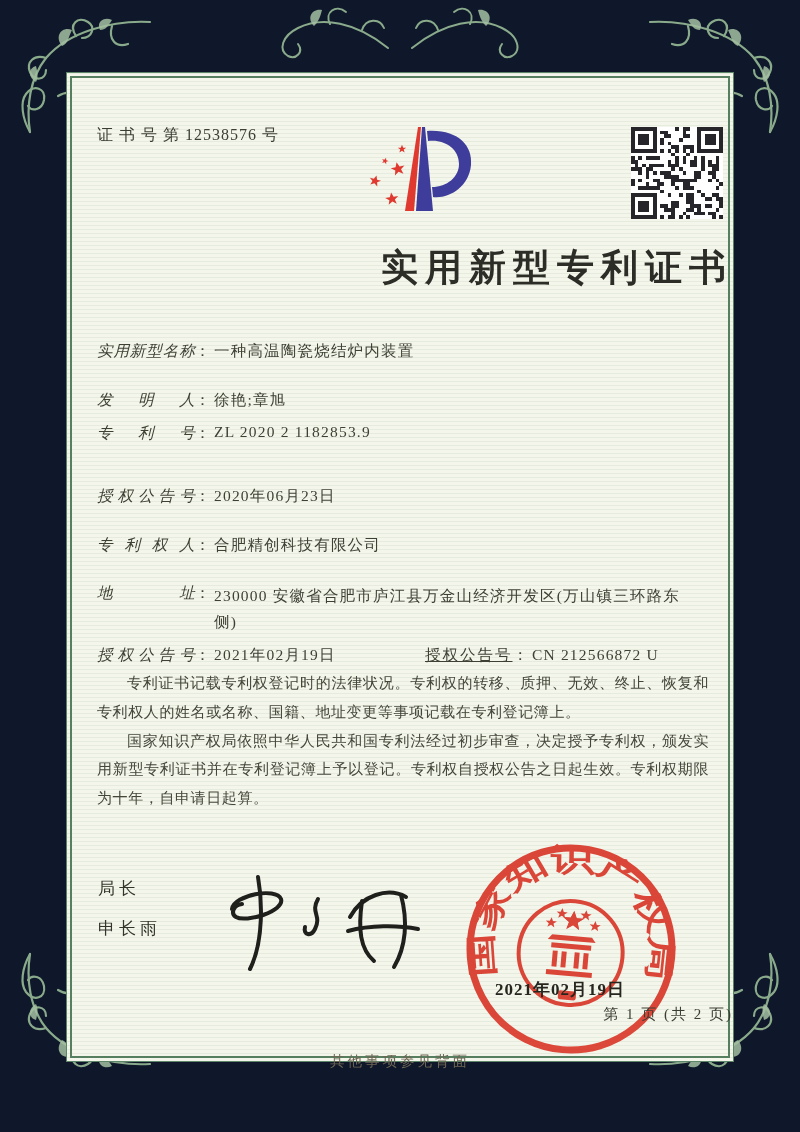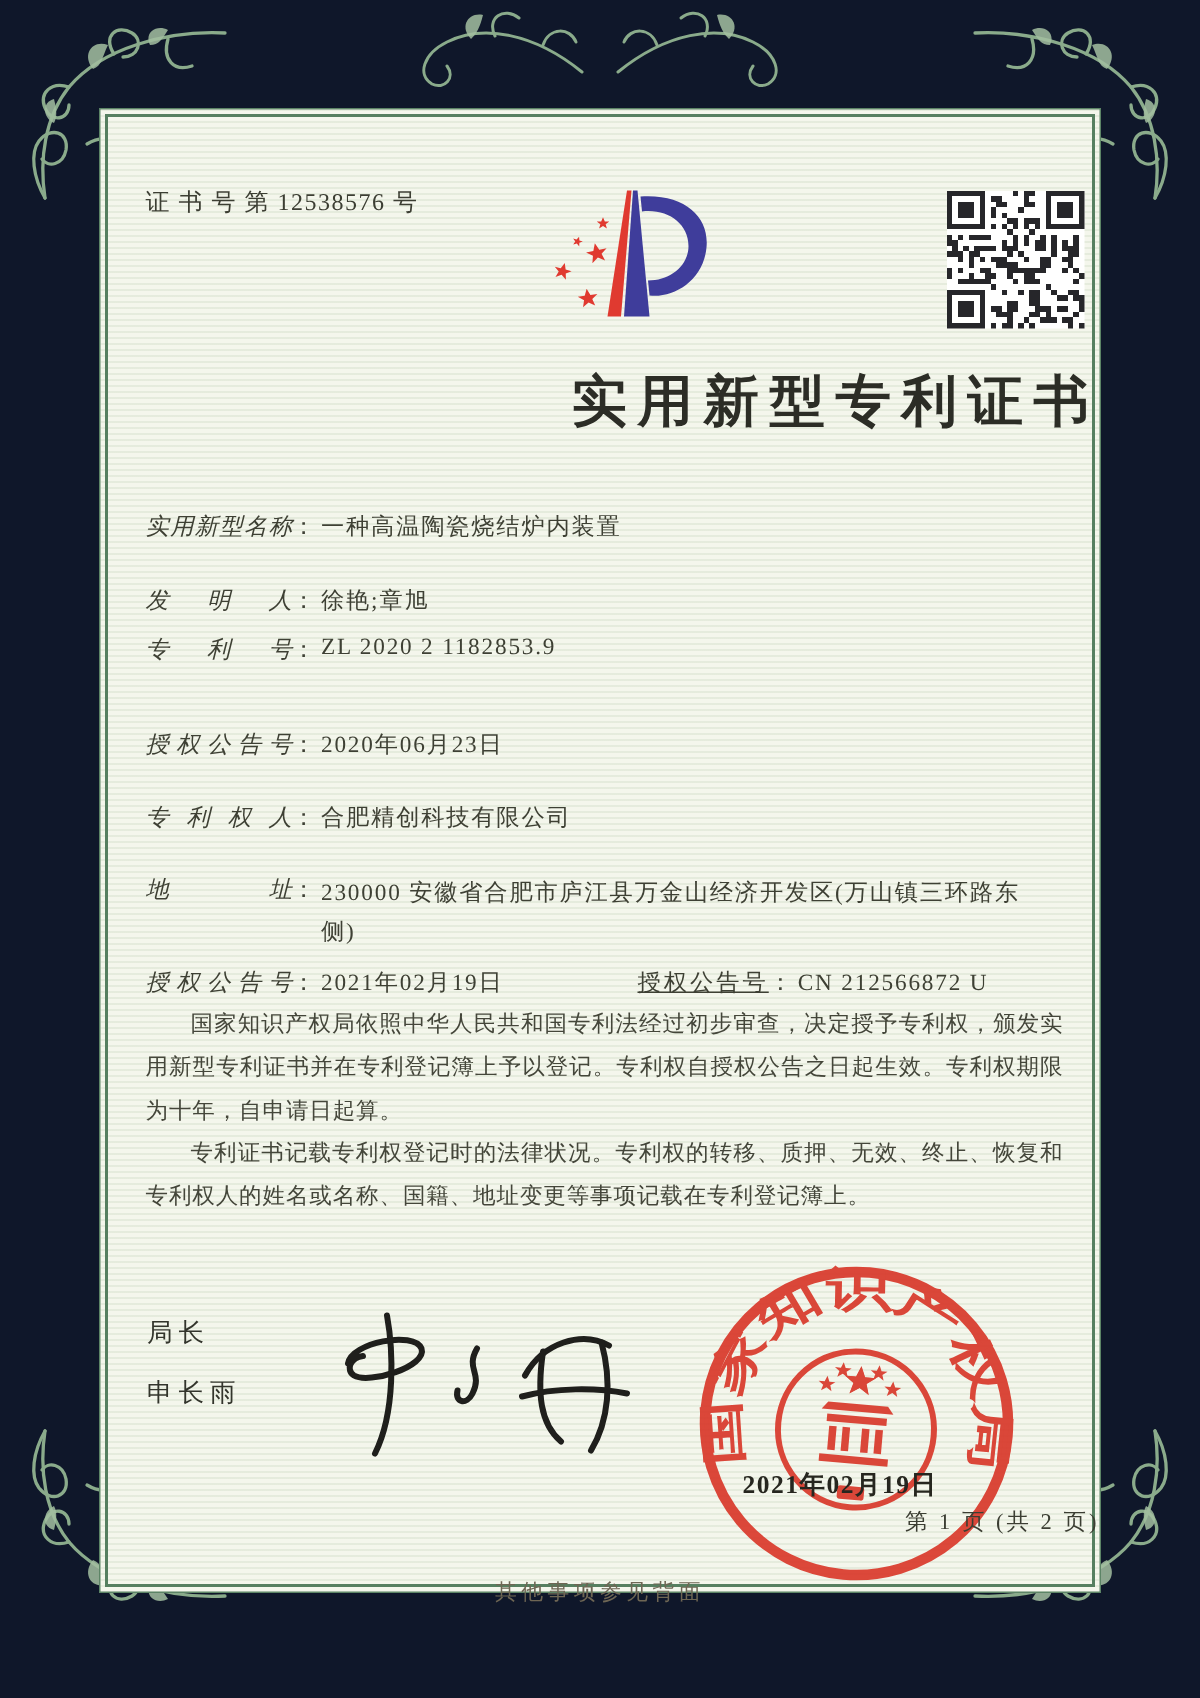--- a/index.html
+++ b/index.html
@@ -381,22 +381,22 @@
         <span class="flabel">授权公告号</span><span class="fcolon">：</span>
         <span class="fvalue">2021年02月19日</span>
         <span class="grant-no-pair">
           <span class="glabel">授权公告号</span><span class="fcolon">：</span>
           <span class="fvalue">CN 212566872 U</span>
         </span>
       </div>
     </div>
 
     <div class="body-text">
+      <p>专利证书记载专利权登记时的法律状况。专利权的转移、质押、无效、终止、恢复和专利权人的姓名或名称、国籍、地址变更等事项记载在专利登记簿上。</p>
       <p>国家知识产权局依照中华人民共和国专利法经过初步审查，决定授予专利权，颁发实用新型专利证书并在专利登记簿上予以登记。专利权自授权公告之日起生效。专利权期限为十年，自申请日起算。</p>
-      <p>专利证书记载专利权登记时的法律状况。专利权的转移、质押、无效、终止、恢复和专利权人的姓名或名称、国籍、地址变更等事项记载在专利登记簿上。</p>
     </div>
 
     <div class="signer">
       <div>局长</div>
       <div>申长雨</div>
     </div>
 
     <svg class="signature-svg" width="240" height="110" viewBox="0 0 240 110">
       <g fill="none" stroke="#1f1f1c" stroke-width="4" stroke-linecap="round" stroke-linejoin="round">
         <path d="M30,40 C32,26 74,18 79,30 C83,42 44,54 34,48 C28,44 32,36 40,35"></path>

